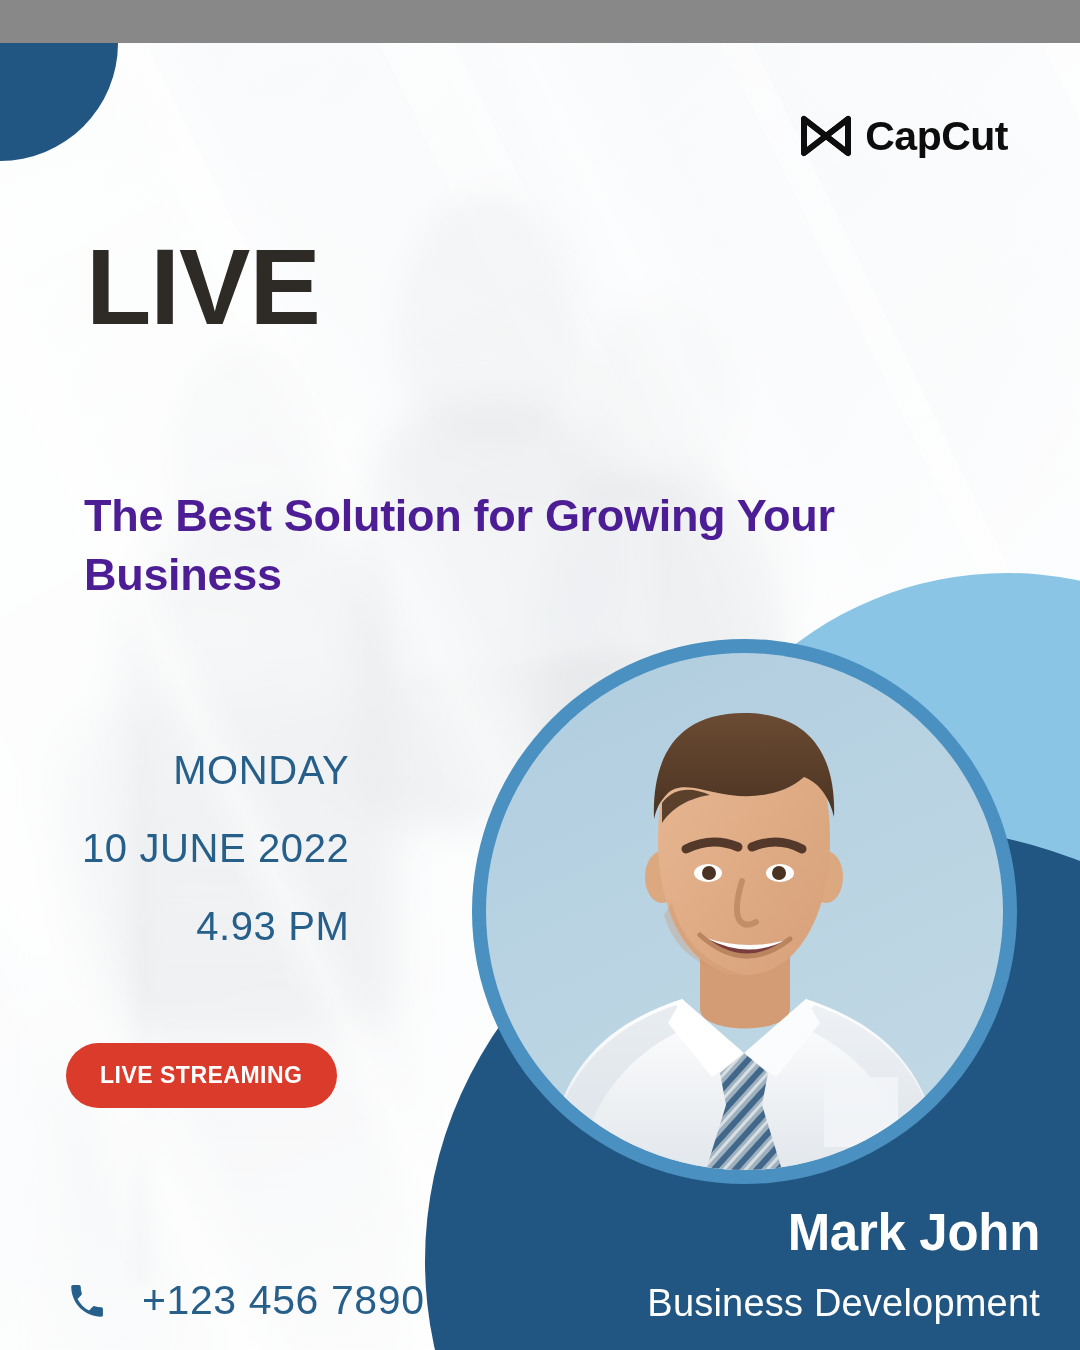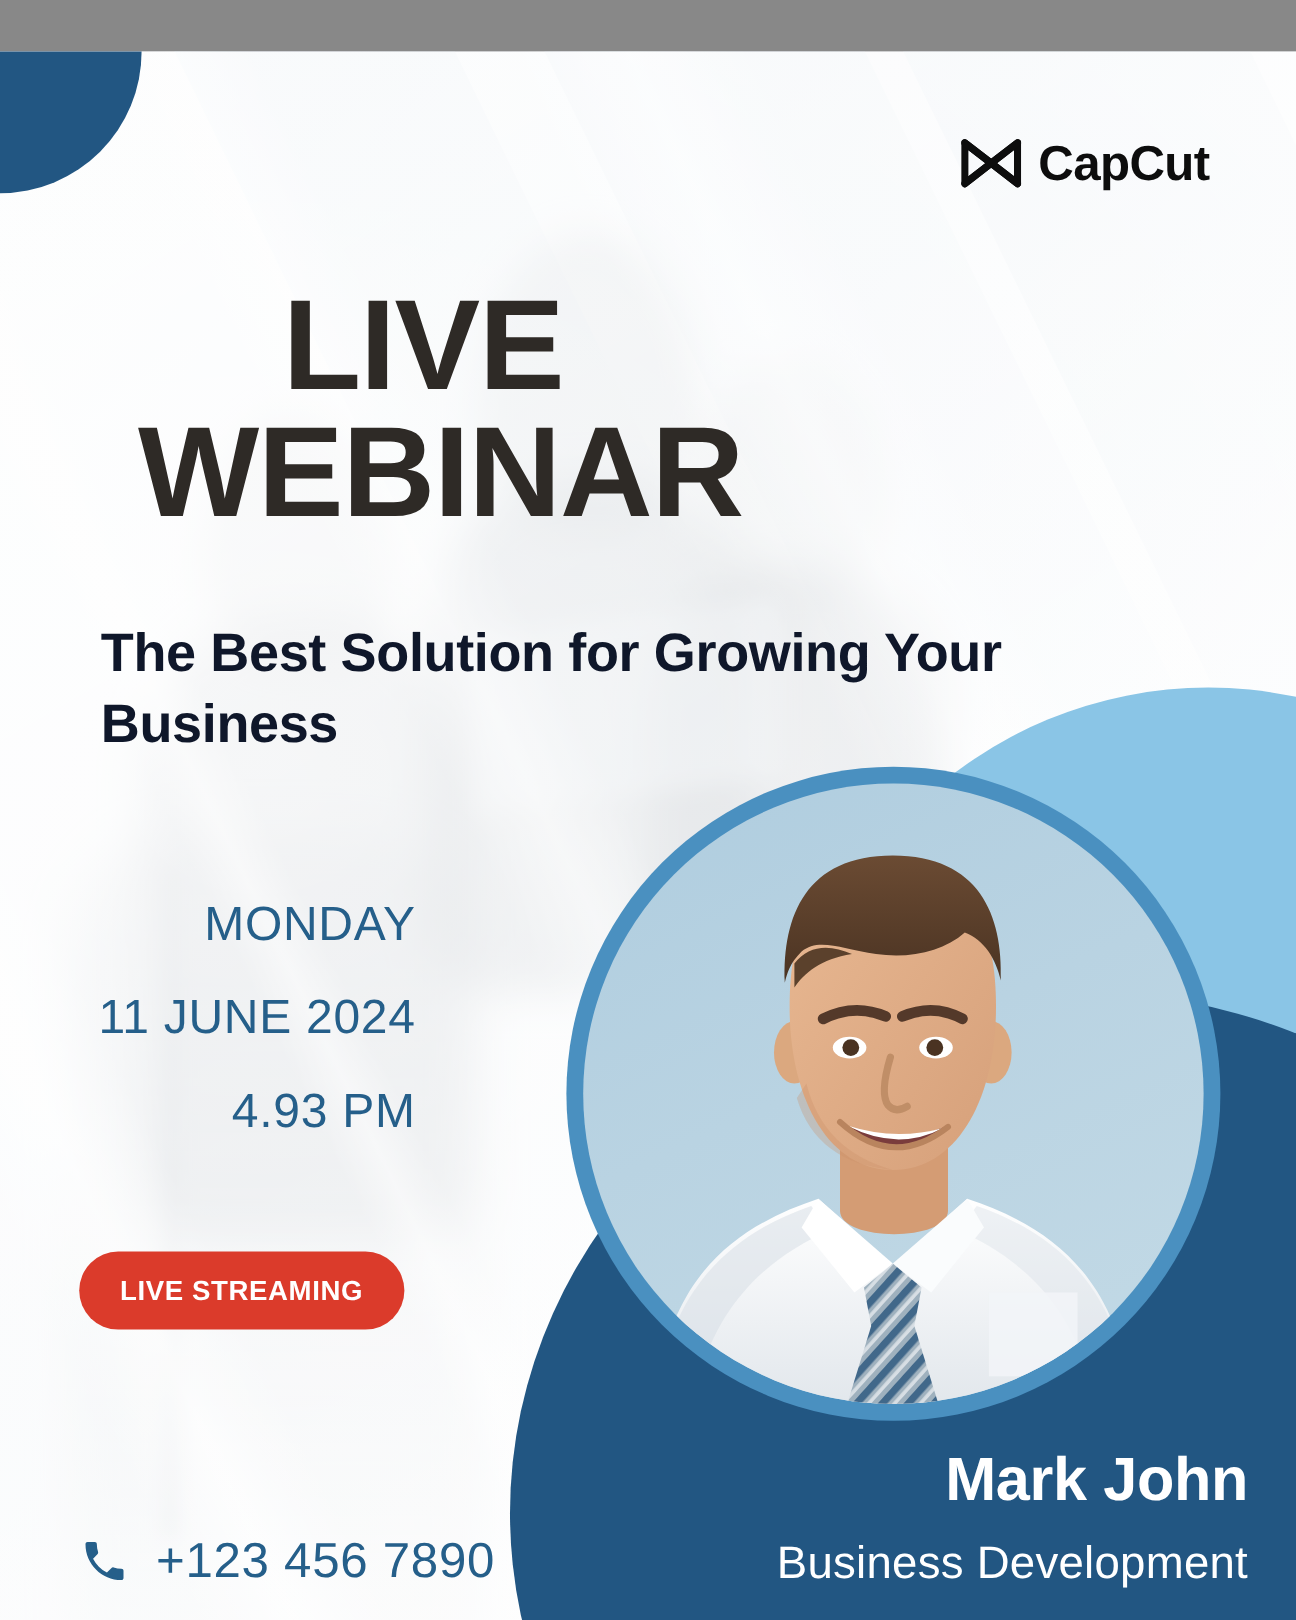--- a/index.html
+++ b/index.html
@@ -81,34 +81,34 @@
 
   
   .title{
     position:absolute;left:86px;top:192px;
     color:#2E2A26;font-weight:700;font-size:107px;line-height:.99;
     letter-spacing:-1px;
     text-align:center;
   }
   .title .l2{display:block;margin-left:29px;}
   .subtitle{
-    position:absolute;left:84px;top:471px;width:760px;
-    color:#0f172a;font-weight:700;font-size:45px;line-height:1.32;
+    position:absolute;left:84px;top:443px;width:760px;
+    color:#4c1d95;font-weight:700;font-size:45px;line-height:1.32;
     letter-spacing:-.3px;
   }
   .datetime{position:absolute;left:82px;top:707px;color:#255F8A;font-size:40px;line-height:1;letter-spacing:.6px;}
   .datetime div{margin-bottom:38px;text-align:right;}
   .badge{
     position:absolute;left:66px;top:1000px;
     background:#DB3B2B;color:#fff;
     padding:19px 34px;border-radius:40px;
     font-size:23px;font-weight:700;letter-spacing:.5px;
     display:inline-block;
   }
-  .phone{position:absolute;left:66px;top:1234px;display:flex;align-items:center;gap:22px;}
+  .phone{position:absolute;left:66px;top:1234px;display:flex;align-items:center;gap:34px;}
   .phone svg{width:42px;height:42px;display:block;}
   .phone .num{color:#255F8A;font-size:41px;letter-spacing:.6px;}
 
   .speaker{
     position:absolute;left:444px;top:1160px;width:596px;text-align:right;color:#fff;
   }
   .speaker .nm{font-size:51px;font-weight:700;letter-spacing:-.3px;}
   .speaker .role{font-size:38px;font-weight:400;margin-top:20px;letter-spacing:.2px;}
 </style>
 </head>
@@ -215,31 +215,30 @@
       <path d="M3 4 L25 21 L3 38 Z" fill="none" stroke="#0d0d0d" stroke-width="6" stroke-linejoin="round"></path>
       <path d="M47 4 L25 21 L47 38 Z" fill="none" stroke="#0d0d0d" stroke-width="6" stroke-linejoin="round"></path>
       <path d="M3 4 L47 38" stroke="#0d0d0d" stroke-width="6" stroke-linecap="round"></path>
       <path d="M3 38 L47 4" stroke="#0d0d0d" stroke-width="6" stroke-linecap="round"></path>
     </svg>
     <span class="word">CapCut</span>
   </div>
 
   <div class="title">
     <span class="l1">LIVE</span>
-    <span class="l2">WEBINAR</span>
   </div>
 
   <div class="subtitle">
     <span>The Best Solution for Growing</span>
     <span>Your Business</span>
   </div>
 
   <div class="datetime">
     <div>MONDAY</div>
-    <div>11 JUNE 2024</div>
+    <div>10 JUNE 2022</div>
     <div>4.93 PM</div>
   </div>
 
   <div class="badge">LIVE STREAMING</div>
 
   <div class="phone">
     <svg viewBox="0 0 24 24">
       <path d="M6.6 10.8c1.5 2.9 3.7 5.2 6.6 6.6l2.2-2.2c.3-.3.7-.4 1-.2 1.2.4 2.4.6 3.7.6.6 0 1 .4 1 1V20c0 .6-.4 1-1 1C10.7 21 3 13.3 3 3.9c0-.6.4-1 1-1h3.4c.6 0 1 .4 1 1 0 1.3.2 2.5.6 3.7.1.3 0 .7-.2 1l-2.2 2.2z" fill="#255F8A"></path>
     </svg>
     <span class="num">+123 456 7890</span>

